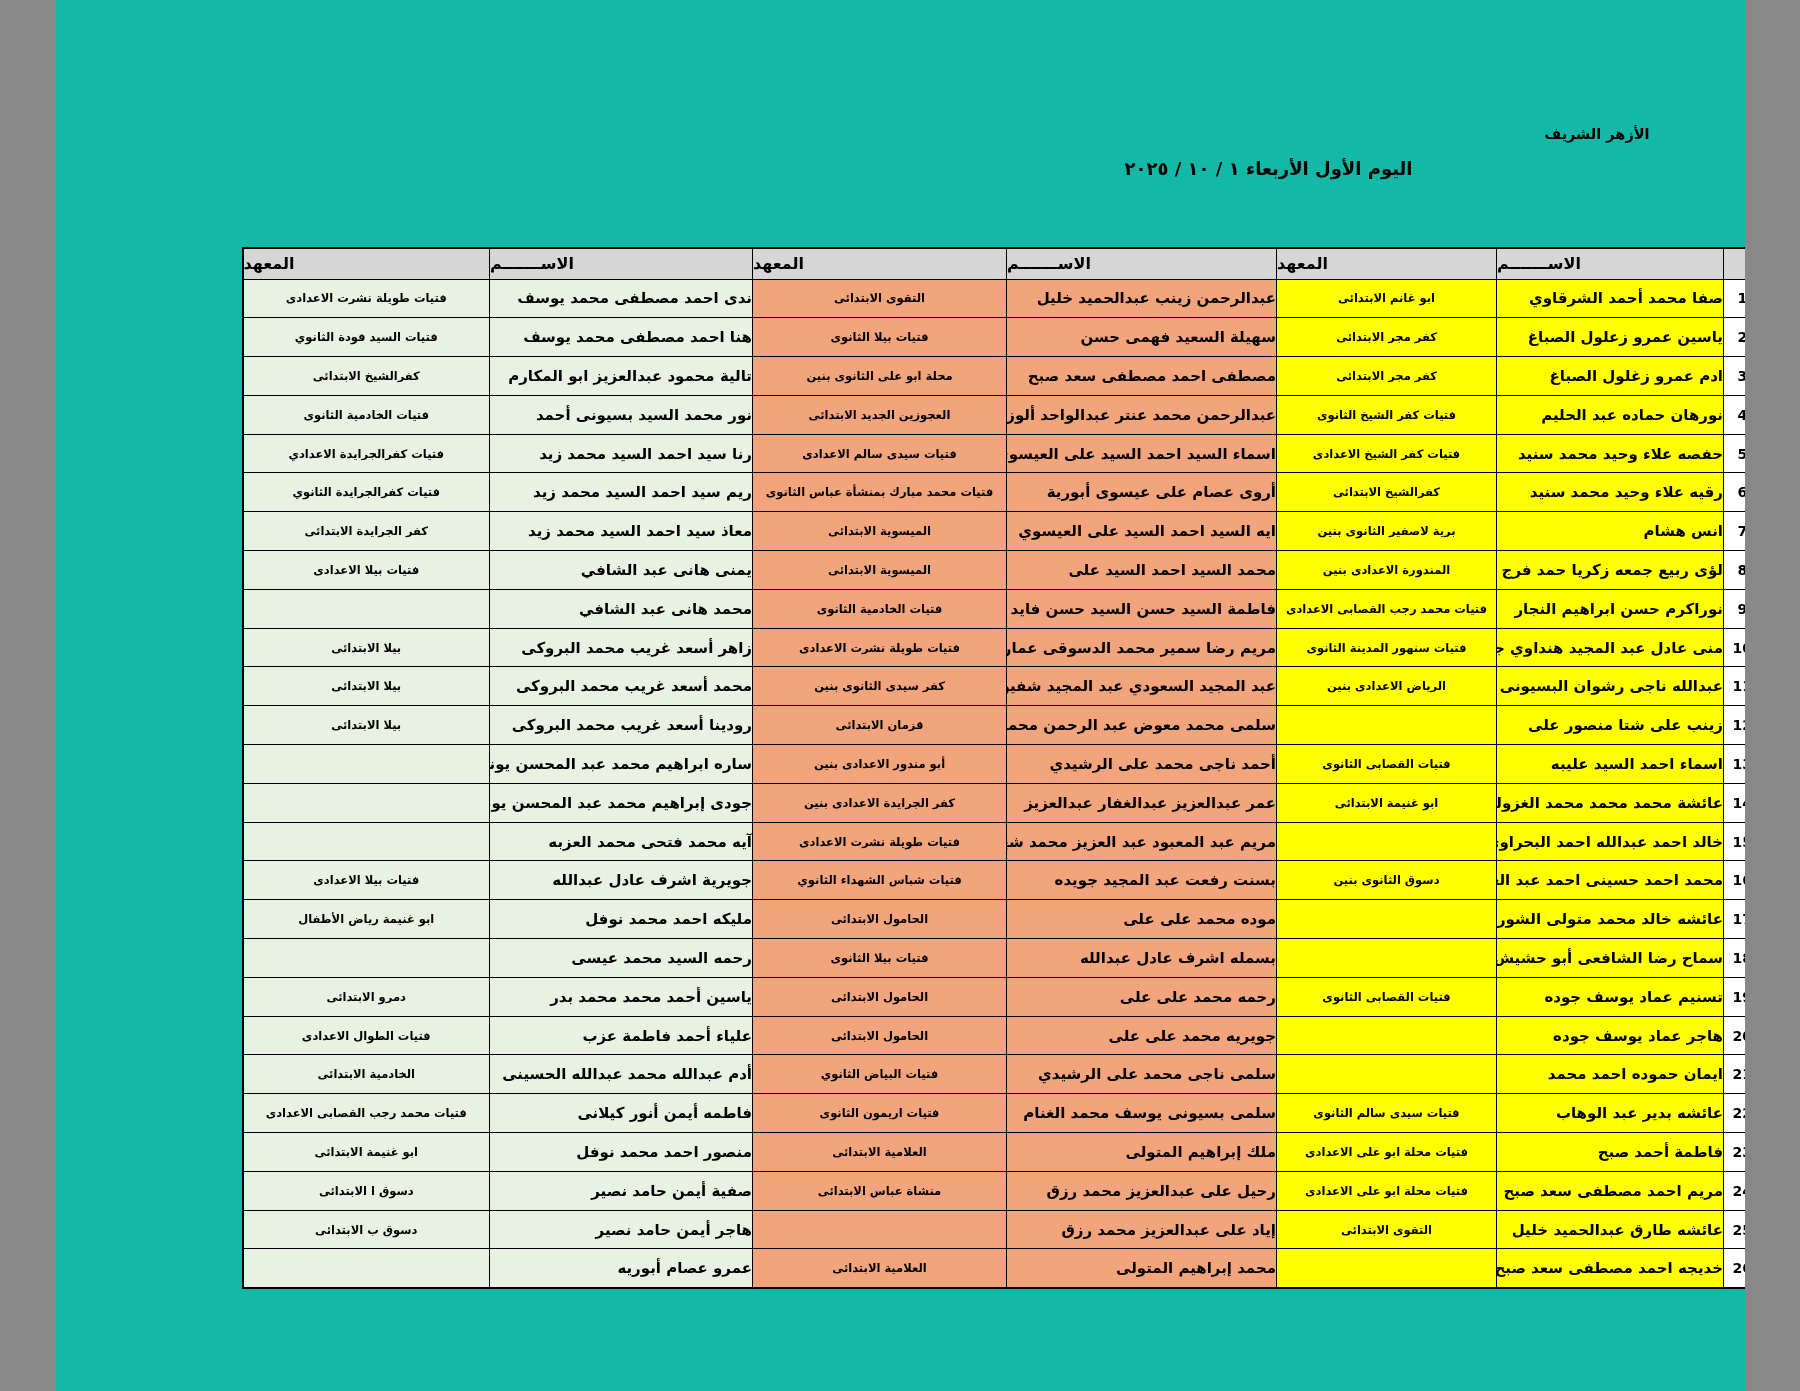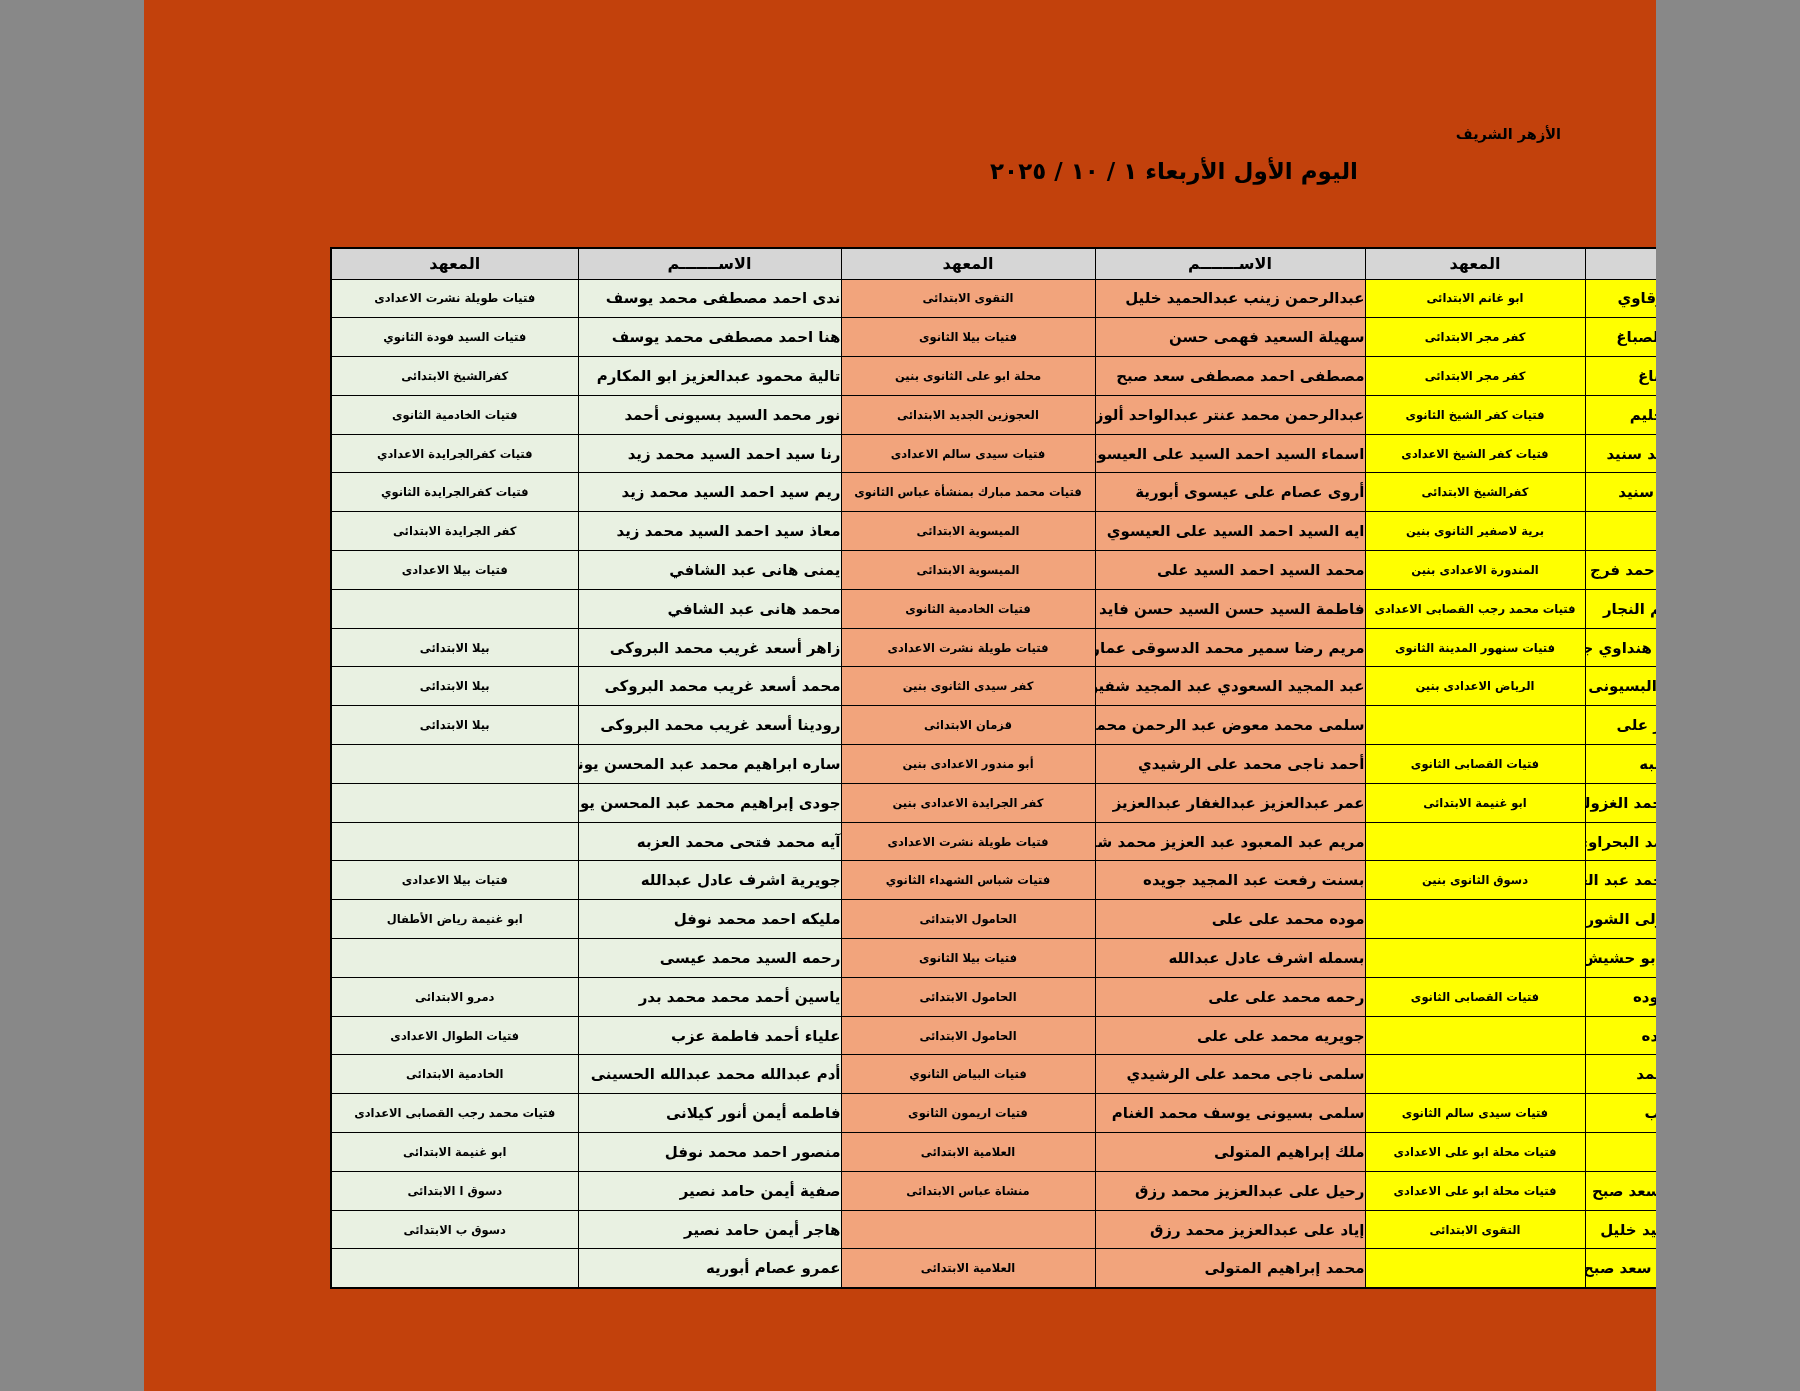--- a/index.html
+++ b/index.html
@@ -1,44 +1,44 @@
 <!DOCTYPE html>
 <html lang="ar" dir="rtl"><head>
 <meta charset="utf-8">
 <style>
   html,body{margin:0;padding:0;background:#888;}
   body{font-family:"DejaVu Sans",sans-serif;}
   .page{
     position:relative;
-    width:1512px;height:1391px;
-    background:#c2410c;
+    width:1689px;height:1391px;
+    background:#14b8a6;
     margin:0 auto;
     direction:rtl;
     overflow:hidden;
   }
   
   .org-block{
     position:absolute;
     top:118px;
     right:95px;
     width:320px;
     text-align:right;
     font-weight:bold;
     font-size:14.5px;
     color:#000;
     line-height:32px;
   }
   .date-line{
     position:absolute;
     top:158px;
-    right:272px;
+    right:266px;
     width:420px;
     text-align:center;
     font-weight:bold;
-    font-size:23px;
+    font-size:18px;
     color:#000;
   }
   .doc-title{
     position:absolute;
     top:203px;
     left:740px;
     width:580px;
     text-align:center;
     font-weight:bold;
     font-size:27px;
@@ -61,21 +61,21 @@
     white-space:nowrap;
     padding:0;
     vertical-align:middle;
   }
   tr.hdr{height:31px;}
   tr.row{height:38.8px;}
   th.hd{
     background:#d6d6d6;
     font-weight:bold;
     font-size:16px;
-    text-align:center;
+    text-align:left;
     color:#000;
   }
   td.c-num{
     background:#ffffff;
     text-align:center;
     font-size:14px;
     font-weight:600;
     border-left-width:2px;
   }
   td.c-name{

